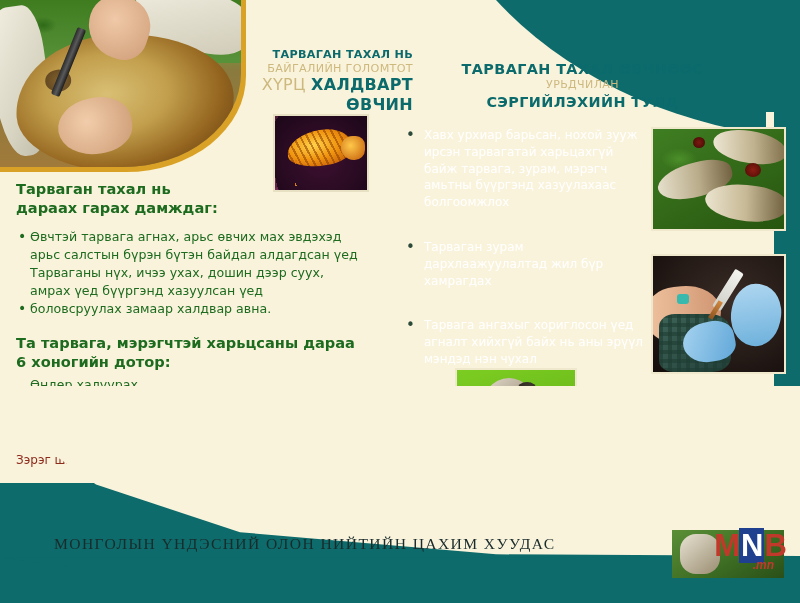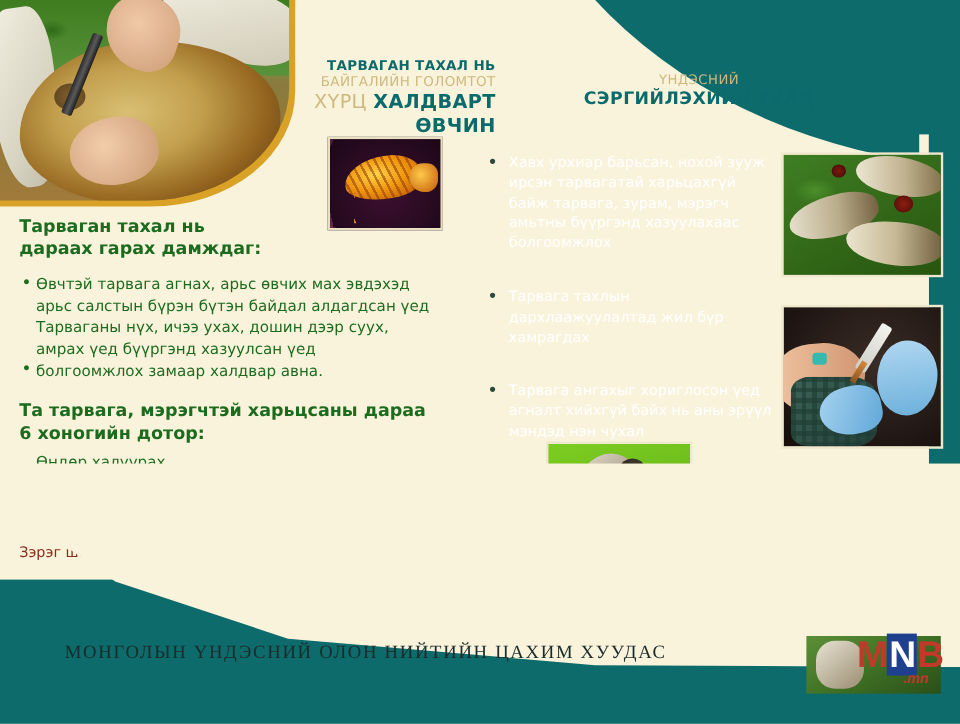--- a/index.html
+++ b/index.html
@@ -332,54 +332,55 @@
   </div>
 
   <div class="photo-flea">
     <div class="flea-bg"></div>
     <div class="flea-body"></div>
     <div class="flea-head"></div>
     <div class="flea-legs"></div>
   </div>
 
   <div class="title-right">
-    <div class="r2">ҮНДЭСНИЙ</div>
+    <div class="r1">ТАРВАГАН ТАХАЛ ӨВЧНӨӨС</div>
+    <div class="r2">УРЬДЧИЛАН</div>
     <div class="r3">СЭРГИЙЛЭХИЙН ТУЛД</div>
   </div>
 
   <div class="left-col">
     <div class="h-green">
       <div>Тарваган тахал нь</div>
       <div>дараах гарах дамждаг:</div>
     </div>
 
     <ul class="bl">
       <li> Өвчтэй тарвага агнах, арьс өвчих мах эвдэхэд арьс салстын бүрэн бүтэн байдал алдагдсан үед Тарваганы нүх, ичээ ухах, дошин дээр суух, амрах үед бүүргэнд хазуулсан үед</li>
-      <li>болгоомжлох замаар халдвар авна.</li>
+      <li>боловсруулах замаар халдвар авна.</li>
     </ul>
 
     <div class="h-green" style="margin-top:16px;">
       <div>Та тарвага, мэрэгчтэй харьцсаны дараа</div>
       <div>6 хоногийн дотор:</div>
     </div>
 
     <div class="sub-list">
       <div>Өндөр халуурах</div>
       <div>Булчирхай цочиж томрон эмзэглэх</div>
       <div>Цээжээр өвдөж, цустай цэр гарах</div>
     </div>
 
     <div class="zereg">Зэрэг  шинж тэмдэг илэрвэл</div>
     <div class="urgent">ЯАРАЛТАЙ ЭМЧИД ХАНД!</div>
   </div>
 
   <div class="right-col">
     <ul class="br">
       <li>  Хавх урхиар барьсан, нохой  зууж ирсэн тарвагатай харьцахгүй байж тарвага, зурам, мэрэгч амьтны бүүргэнд хазуулахаас болгоомжлох</li>
-      <li>  Тарвага тахлын дархлаажуулалтад жил бүр хамрагдах</li>
+      <li>  Тарваган зурам дархлаажуулалтад жил бүр хамрагдах</li>
       <li>  Тарвага ангахыг хориглосон үед агналт хийхгүй байх нь аны эрүүл мэндэд нэн чухал</li>
     </ul>
   </div>
 
   <div class="photo-dogs">
     <div class="dg-grass"></div>
     <div class="dg1"></div>
     <div class="dg2"></div>
     <div class="dg3"></div>
     <div class="dg-red1"></div>

